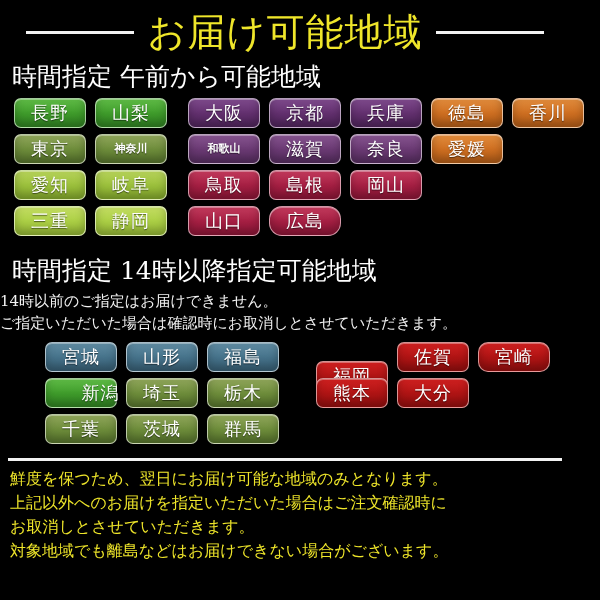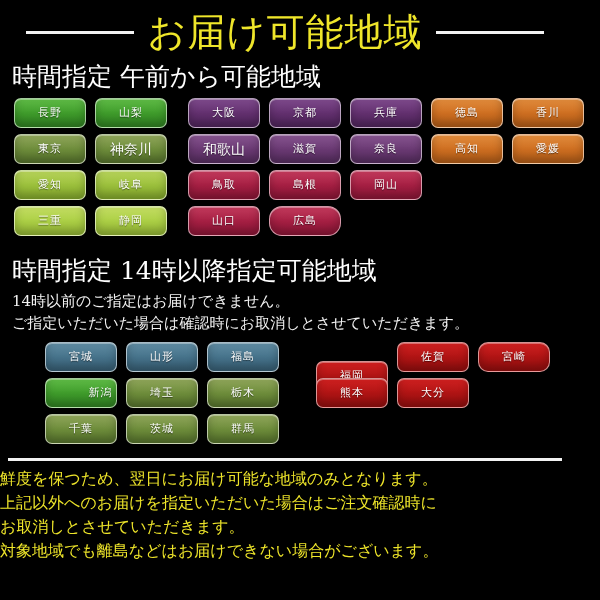--- a/index.html
+++ b/index.html
@@ -58,55 +58,54 @@
     color: #ffffff;
     padding-left: 12px;
     letter-spacing: 0px;
     white-space: nowrap;
   }
   .section-note {
     font-family: "DejaVu Serif", "Liberation Serif", serif;
     font-size: 15px;
     line-height: 22px;
     color: #f2f2f2;
-    padding-left: 12px;
     white-space: nowrap;
   }
 
   
   .pill-grid {
     position: relative;
   }
   .pill-row {
     display: flex;
     align-items: flex-start;
     height: 36px;
   }
   .pill {
     width: 72px;
     height: 30px;
     border-radius: 7px;
     display: flex;
     align-items: center;
     justify-content: center;
     font-family: "DejaVu Sans", "Liberation Sans", sans-serif;
-    font-size: 11px;
+    font-size: 18px;
     line-height: 16px;
     color: #ffffff;
     letter-spacing: 1px;
     box-sizing: border-box;
     border: 1px solid rgba(255,255,255,0.55);
     flex: none;
     white-space: nowrap;
     text-shadow: 0 1px 1px rgba(0,0,0,0.55);
     box-shadow: inset 0 1px 0 rgba(255,255,255,0.35),
                 inset 0 -6px 10px rgba(0,0,0,0.25),
                 0 1px 2px rgba(0,0,0,0.8);
   }
-  .pill.wide { letter-spacing: 0px; font-size: 14px; }
+  .pill.wide { letter-spacing: 0px; font-size: 11px; font-weight: bold; }
   .pill-spacer { flex: none; }
 
   
   .c-green     { background: linear-gradient(180deg,#5fbb46 0%,#3f9c2b 52%,#338a24 100%); }
   .c-olive     { background: linear-gradient(180deg,#8fa55a 0%,#6e8d3b 52%,#5d7c30 100%); }
   .c-yellowgrn { background: linear-gradient(180deg,#b6d25a 0%,#9cc13c 52%,#8cb32f 100%); }
   .c-lime      { background: linear-gradient(180deg,#c3dc62 0%,#acd045 52%,#9ec239 100%); }
   .c-purple    { background: linear-gradient(180deg,#7e4a8c 0%,#63306f 52%,#552762 100%); }
   .c-purple2   { background: linear-gradient(180deg,#86548f 0%,#6b3a74 52%,#5d3167 100%); }
   .c-crimson   { background: linear-gradient(180deg,#c23a5c 0%,#a61f43 52%,#95173a 100%); }
@@ -118,20 +117,21 @@
   .divider {
     height: 3px;
     background: #f2f2f2;
     margin: 0 8px;
   }
   .footer-note {
     font-family: "DejaVu Serif", "Liberation Serif", serif;
     font-size: 16px;
     line-height: 24px;
     color: #efe62a;
+    padding-left: 10px;
     white-space: nowrap;
   }
 </style>
 </head>
 <body>
 
 <div id="page">
 
   <div class="title-row">
     <div class="title-rule"></div>
@@ -152,21 +152,20 @@
           <div class="pill c-orange" style="margin-right: 9px;">徳島</div>
           <div class="pill c-orange" style="margin-right: 9px;">香川</div>
         </div>
         <div class="pill-row">
           <div class="pill c-olive" style="margin-right: 9px;">東京</div>
           <div class="pill c-olive wide" style="margin-right: 9px;">神奈川</div>
           <div class="pill-spacer" style="width: 12px;"></div>
           <div class="pill c-purple2 wide" style="margin-right: 9px;">和歌山</div>
           <div class="pill c-purple2" style="margin-right: 9px;">滋賀</div>
           <div class="pill c-purple2" style="margin-right: 9px;">奈良</div>
-          <div class="pill c-orange" style="margin-right: 9px;">高知</div>
           <div class="pill c-orange" style="margin-right: 9px;">愛媛</div>
         </div>
         <div class="pill-row">
           <div class="pill c-yellowgrn" style="margin-right: 9px;">愛知</div>
           <div class="pill c-yellowgrn" style="margin-right: 9px;">岐阜</div>
           <div class="pill-spacer" style="width: 12px;"></div>
           <div class="pill c-crimson" style="margin-right: 9px;">鳥取</div>
           <div class="pill c-crimson" style="margin-right: 9px;">島根</div>
           <div class="pill c-crimson" style="margin-right: 9px;">岡山</div>
         </div>

